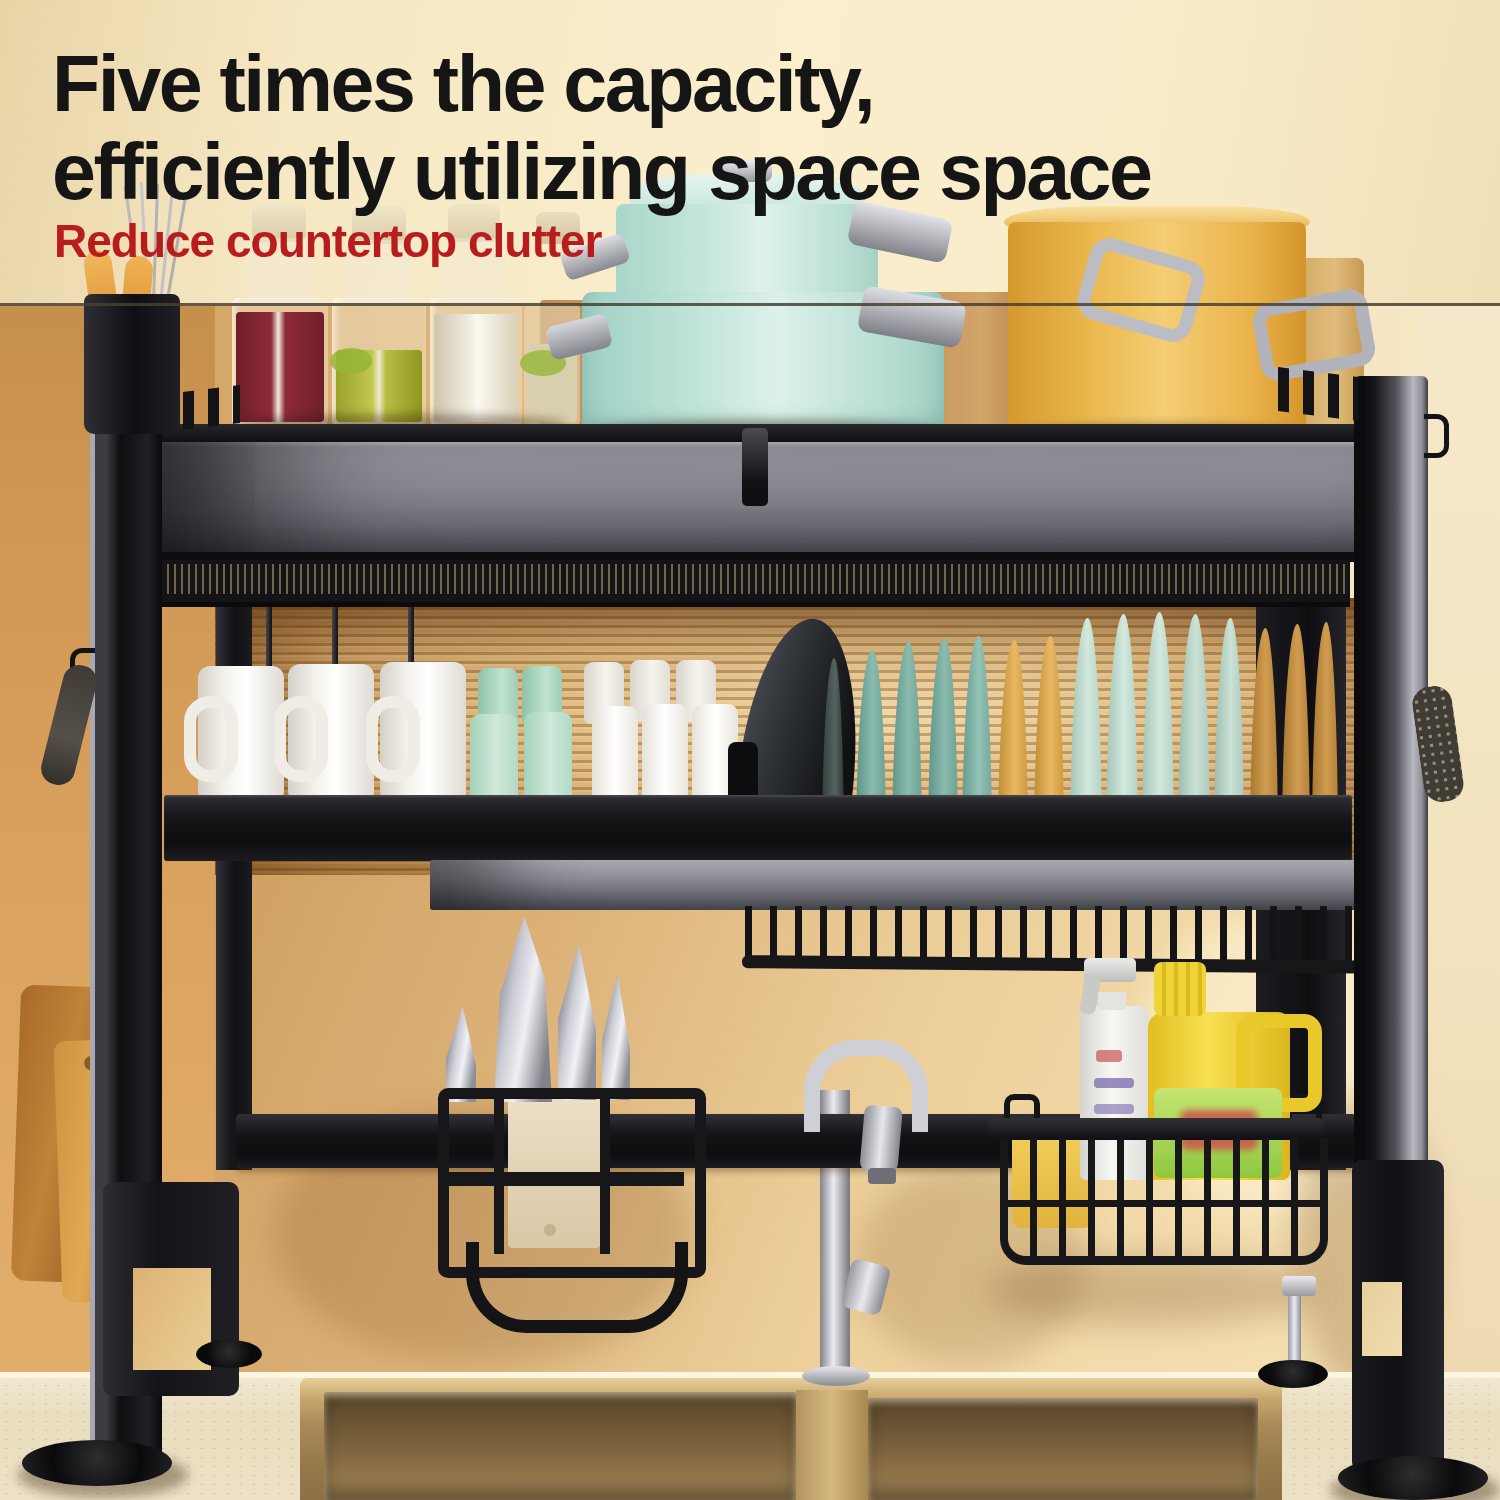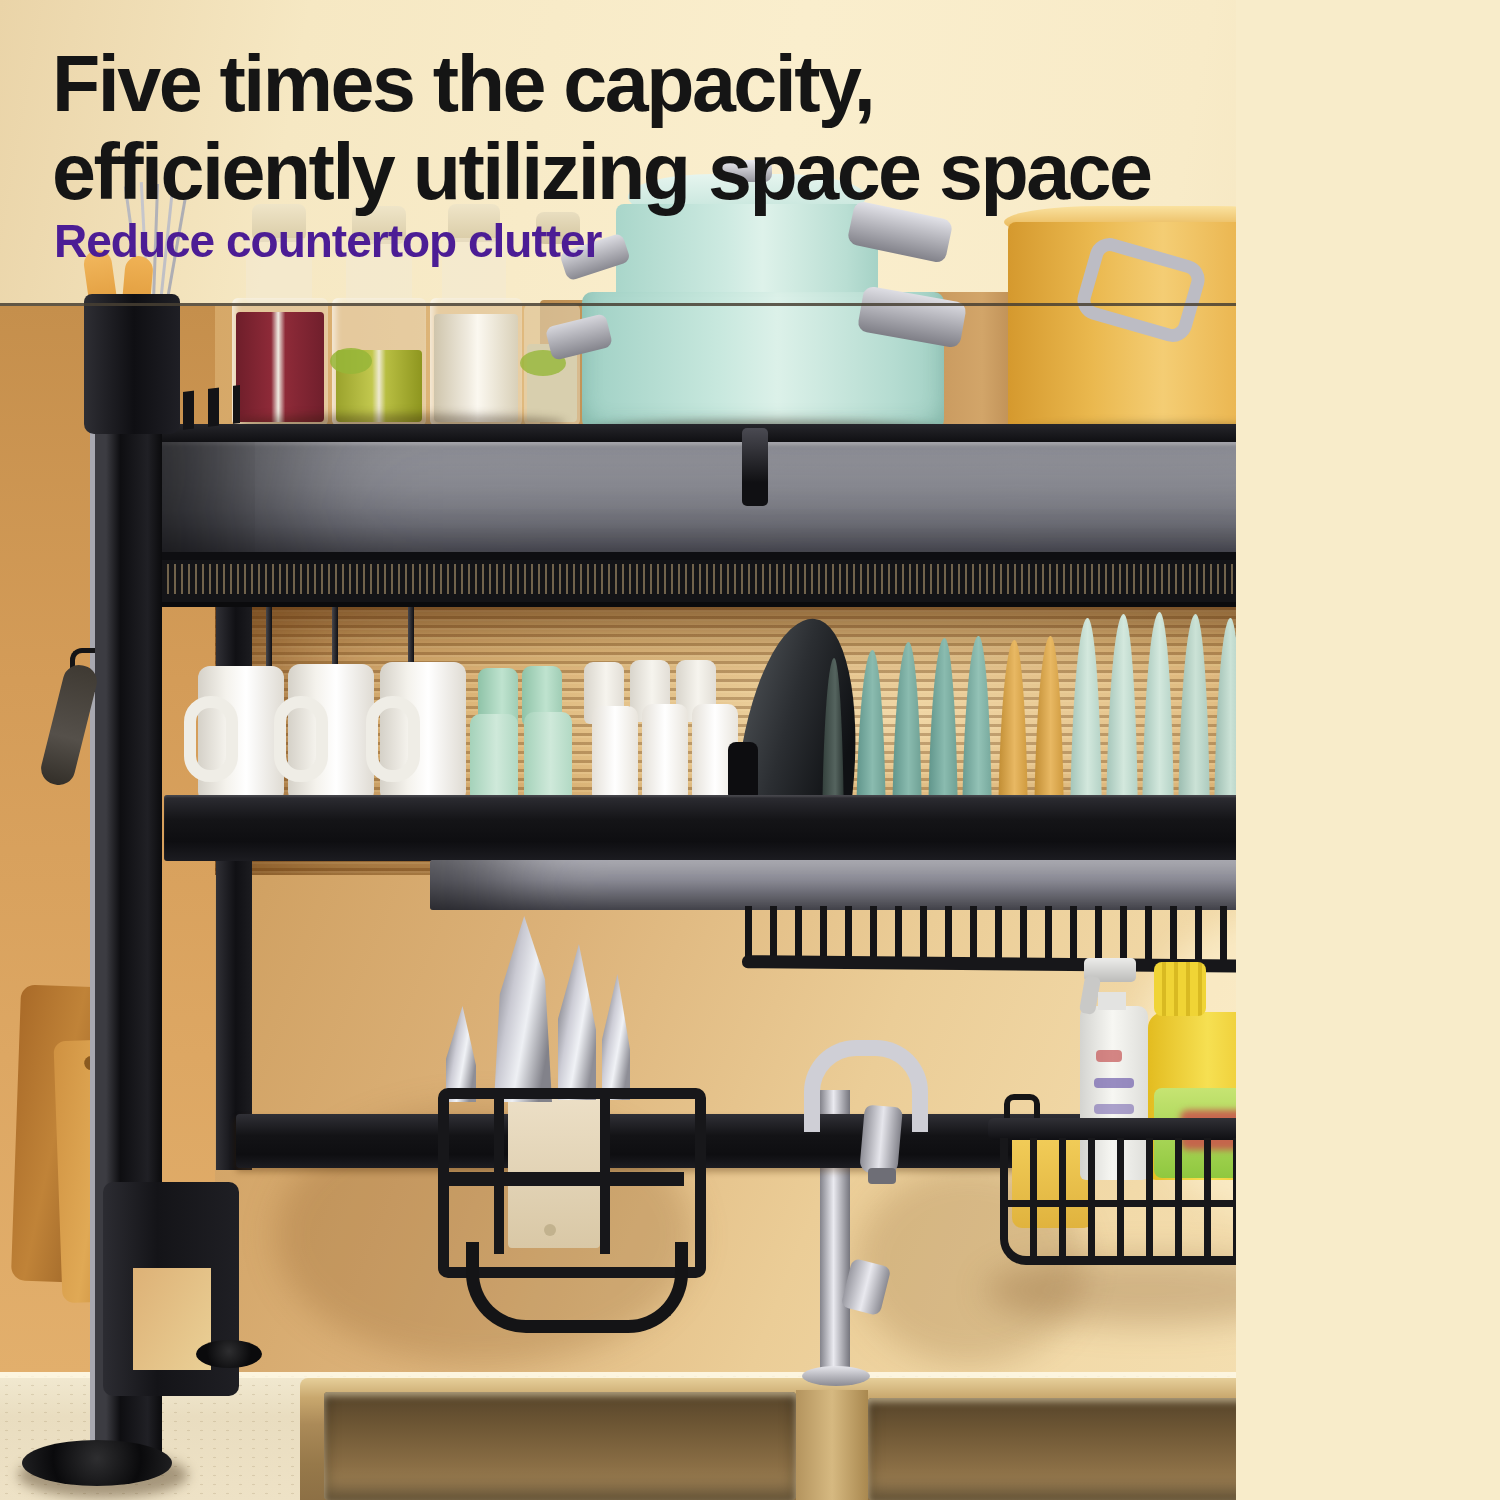--- a/index.html
+++ b/index.html
@@ -1,16 +1,16 @@
 <!DOCTYPE html>
 <html><head>
 <meta charset="utf-8">
 <style>
   html,body{margin:0;padding:0;background:#f8ecca;}
-  #canvas{position:relative;width:1236px;height:1500px;overflow:hidden;
+  #canvas{position:relative;width:1500px;height:1500px;overflow:hidden;
           font-family:"Liberation Sans", sans-serif;text-align:right;}
   .abs{position:absolute;}
   .ell{border-radius:50%;}
 
   
   #banner{left:0;top:0;width:1500px;height:306px;
     background:linear-gradient(100deg,#ead4a8 0%,#f6e8c3 20%,#faeecd 52%,#f8ebc8 78%,#f0dfb6 100%);}
   #wall-top{left:215px;top:306px;width:1213px;height:310px;
     background:linear-gradient(90deg,#d6a868 0%,#e1bb80 28%,#ecd0a0 58%,#f3e0ba 84%,#f7e8c6 100%);}
   #wall-left{left:0;top:306px;width:215px;height:1070px;
@@ -40,21 +40,21 @@
   
   .postL{background:linear-gradient(90deg,#a8a8b0 0 5px,#3c3c42 5px 16px,#0e0e11 42%,#202025 80%,#0b0b0d 100%);border-radius:6px 6px 0 0;}
   .postR{background:linear-gradient(90deg,#0b0b0d 0 10px,#17171b 28%,#55555e 58%,#b9b9c1 80%,#8f8f97 92%,#3a3a40 100%);border-radius:6px 6px 0 0;}
   .comb{background:repeating-linear-gradient(90deg,#131316 0 11px,rgba(0,0,0,0) 11px 25px);}
   .wireV{background:repeating-linear-gradient(90deg,rgba(0,0,0,0) 0 22px,#17171a 22px 29px);}
   .plate{position:absolute;border-radius:55% 45% 6px 6px / 92% 92% 6px 6px;}
 
   
   .headline{position:absolute;left:52px;color:#151515;font-weight:bold;
     font-size:79px;letter-spacing:-2.5px;line-height:1;white-space:nowrap;}
-  #subheadline{position:absolute;left:54px;top:214px;color:#4c1d95;font-weight:bold;
+  #subheadline{position:absolute;left:54px;top:214px;color:#b91c1c;font-weight:bold;
     font-size:46px;letter-spacing:-1px;white-space:nowrap;}
   #divider-line{left:0;top:303px;width:1500px;height:3px;background:rgba(72,64,50,.85);z-index:40;}
   .txt{z-index:50;}
 </style>
 </head>
 <body>
 
 <div id="canvas">
 
   <div id="banner" class="abs"></div>

